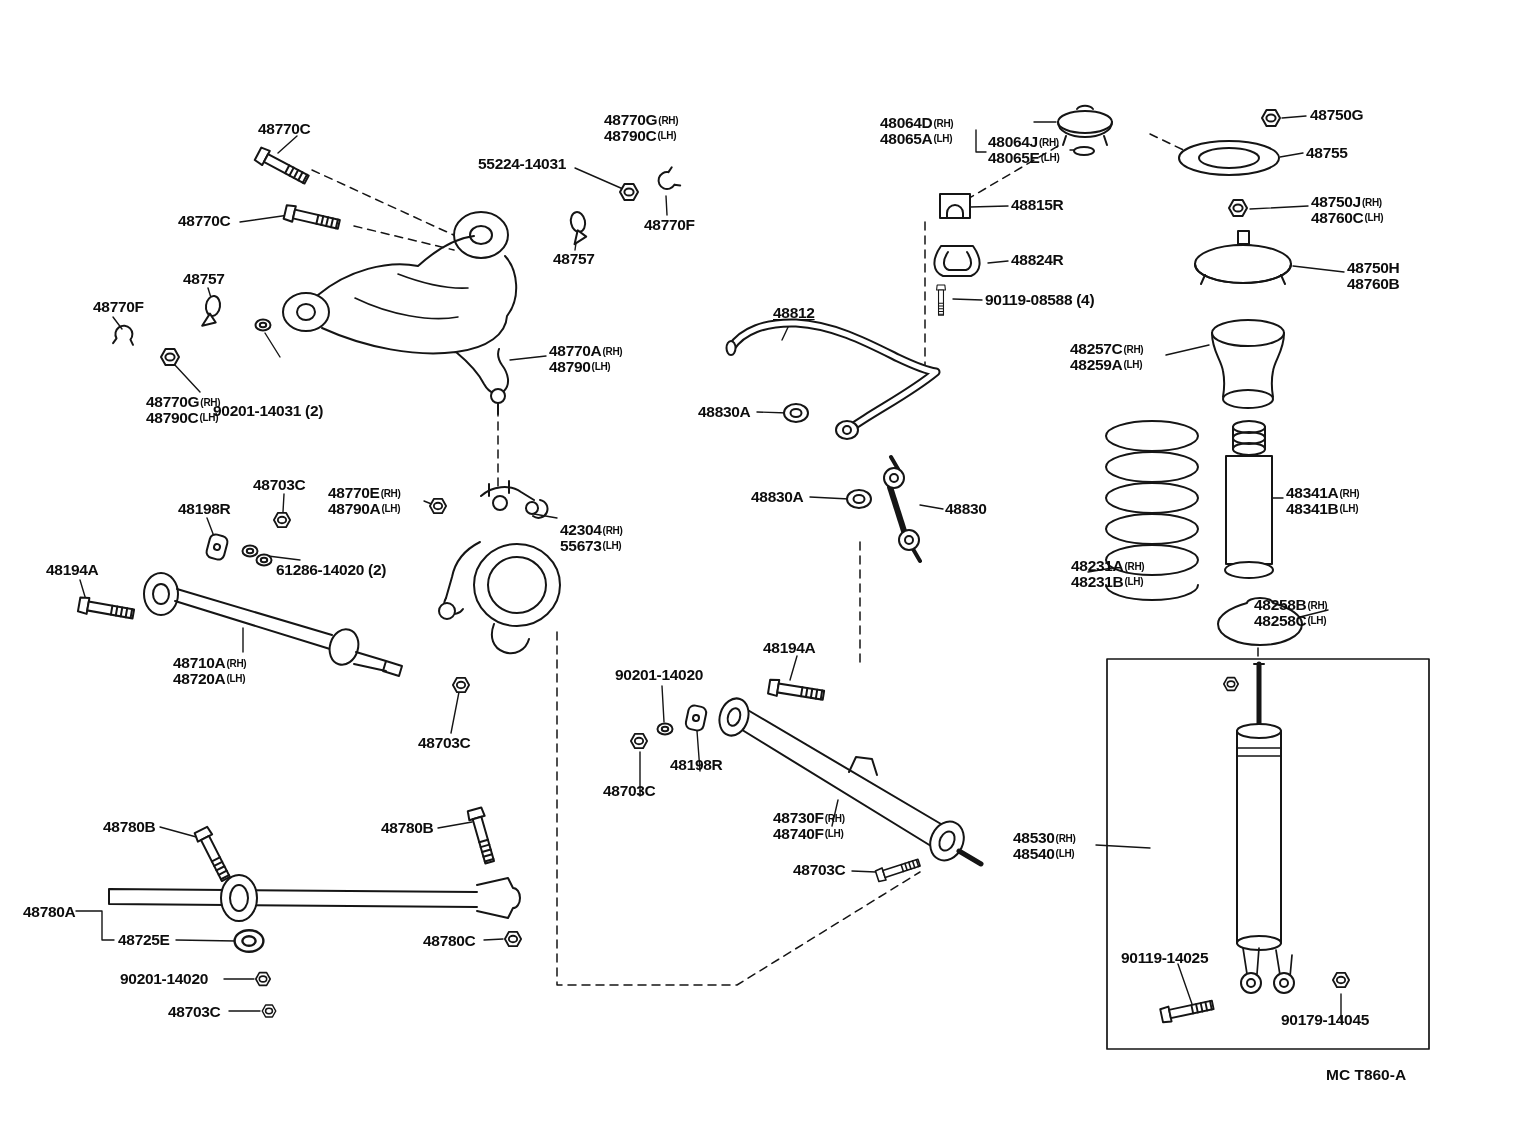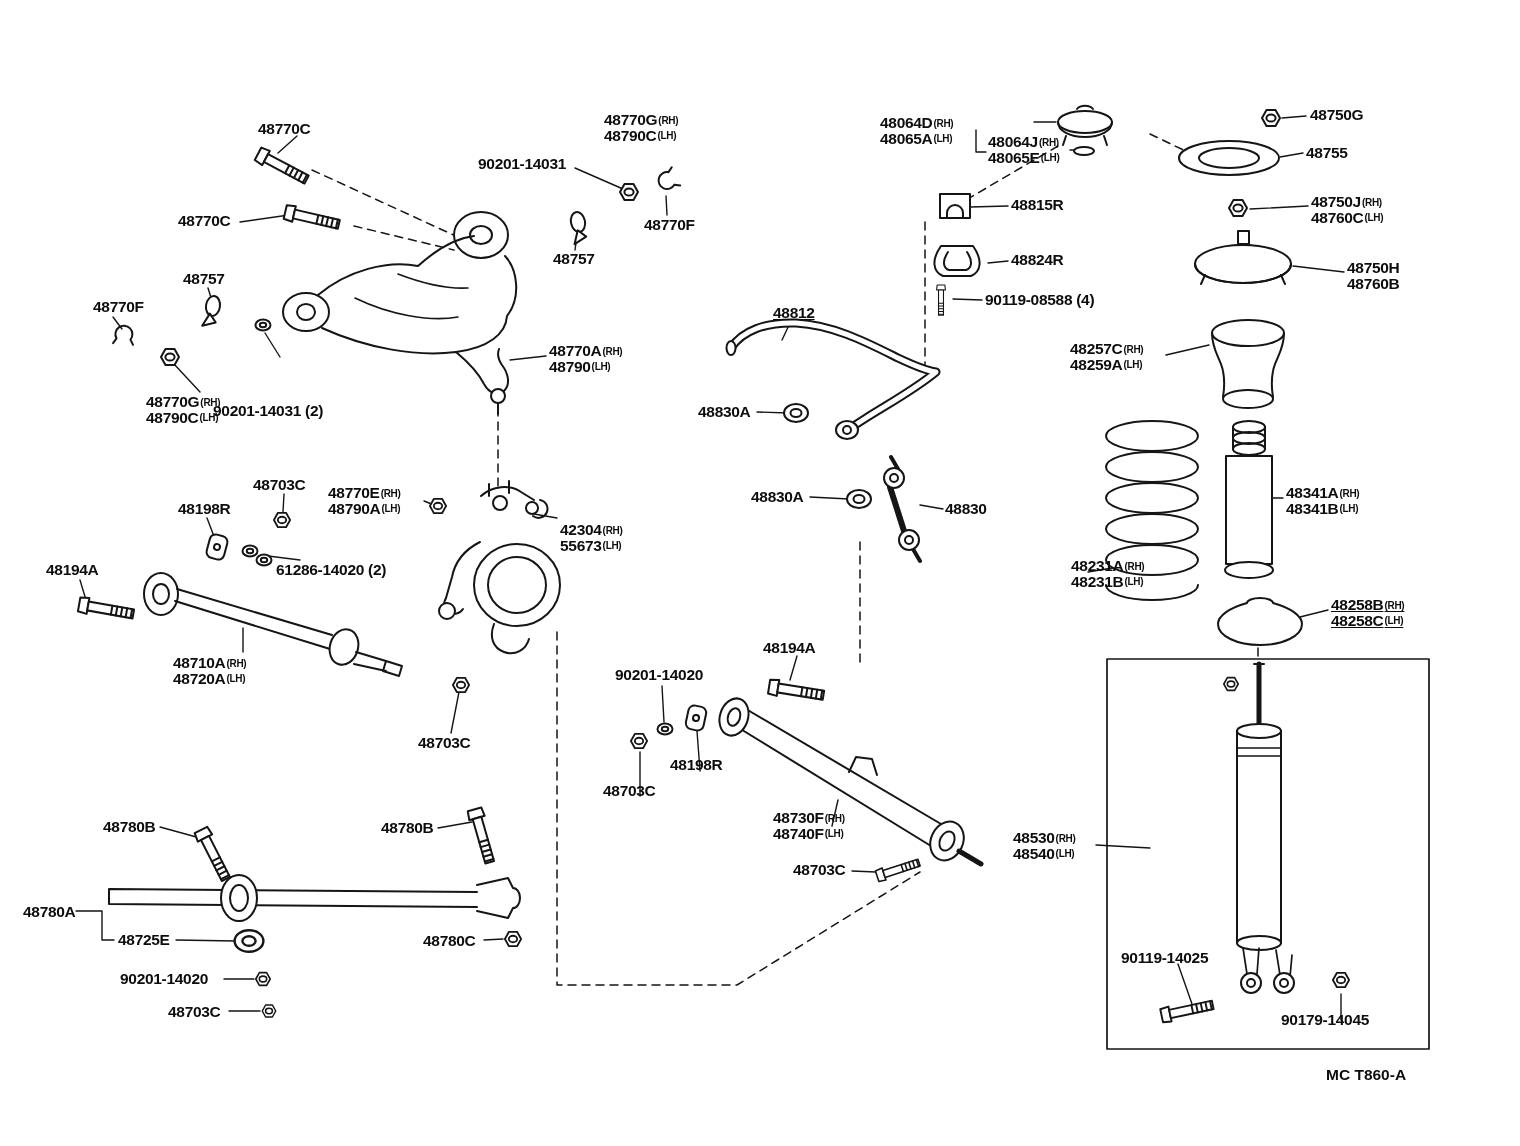--- a/index.html
+++ b/index.html
@@ -268,21 +268,21 @@
   </svg>
 
   <div id="label-layer">
       <div class="part-label" style="left: 258px; top: 121px;">
         <div><span class="part-no">48770C</span></div>
       </div>
       <div class="part-label" style="left: 178px; top: 213px;">
         <div><span class="part-no">48770C</span></div>
       </div>
       <div class="part-label" style="left: 478px; top: 156px;">
-        <div><span class="part-no">90201-14031</span></div>
+        <div><span class="part-no">55224-14031</span></div>
       </div>
       <div class="part-label" style="left: 604px; top: 112px;">
         <div><span class="part-no">48770G</span><span class="part-suffix">(RH)</span></div>
         <div><span class="part-no">48790C</span><span class="part-suffix">(LH)</span></div>
       </div>
       <div class="part-label" style="left: 644px; top: 217px;">
         <div><span class="part-no">48770F</span></div>
       </div>
       <div class="part-label" style="left: 553px; top: 251px;">
         <div><span class="part-no">48757</span></div>
@@ -419,21 +419,21 @@
         <div><span class="part-no">48259A</span><span class="part-suffix">(LH)</span></div>
       </div>
       <div class="part-label" style="left: 1286px; top: 485px;">
         <div><span class="part-no">48341A</span><span class="part-suffix">(RH)</span></div>
         <div><span class="part-no">48341B</span><span class="part-suffix">(LH)</span></div>
       </div>
       <div class="part-label" style="left: 1035px; top: 558px; margin-left: 36px;">
         <div><span class="part-no">48231A</span><span class="part-suffix">(RH)</span></div>
         <div><span class="part-no">48231B</span><span class="part-suffix">(LH)</span></div>
       </div>
-      <div class="part-label" style="left: 1331px; top: 597px; text-decoration: underline;">
+      <div class="part-label" style="left: 1254px; top: 597px;">
         <div><span class="part-no">48258B</span><span class="part-suffix">(RH)</span></div>
         <div><span class="part-no">48258C</span><span class="part-suffix">(LH)</span></div>
       </div>
       <div class="part-label" style="left: 1013px; top: 830px;">
         <div><span class="part-no">48530</span><span class="part-suffix">(RH)</span></div>
         <div><span class="part-no">48540</span><span class="part-suffix">(LH)</span></div>
       </div>
       <div class="part-label" style="left: 1121px; top: 950px;">
         <div><span class="part-no">90119-14025</span></div>
       </div>

